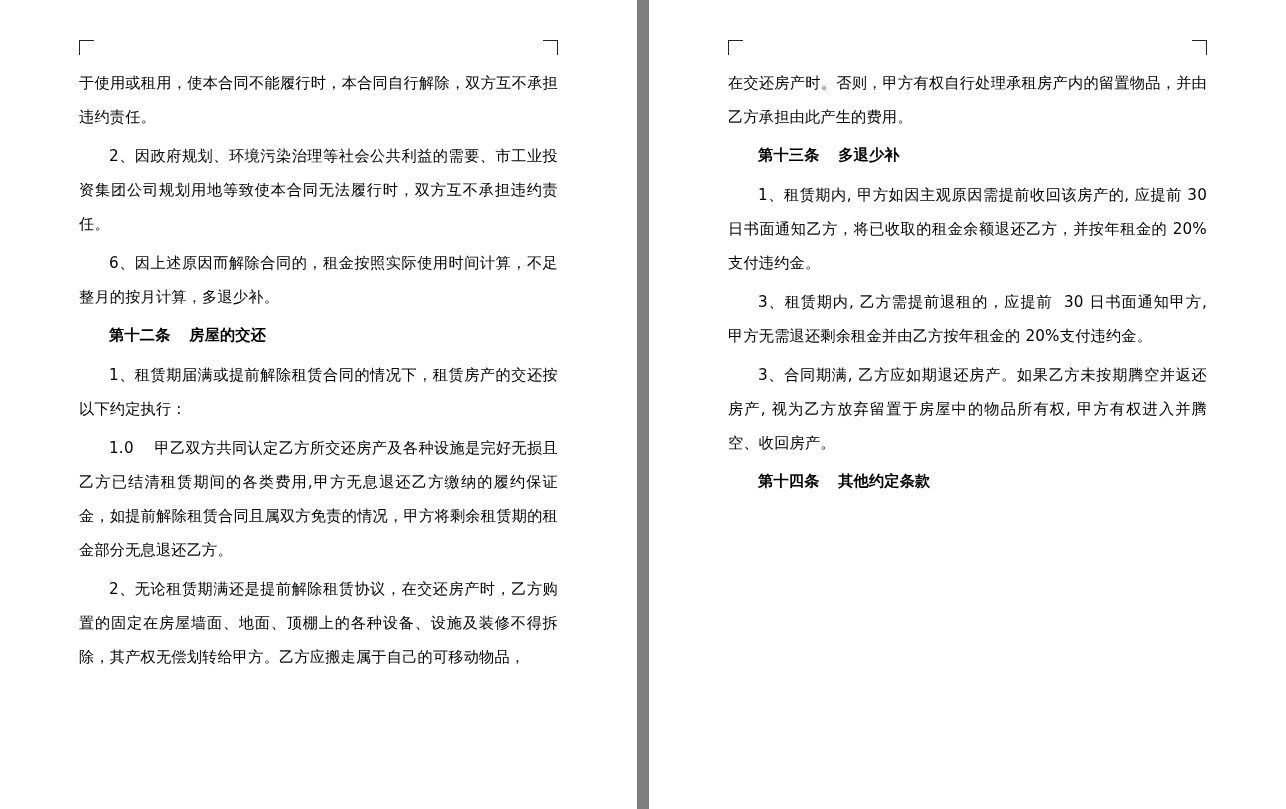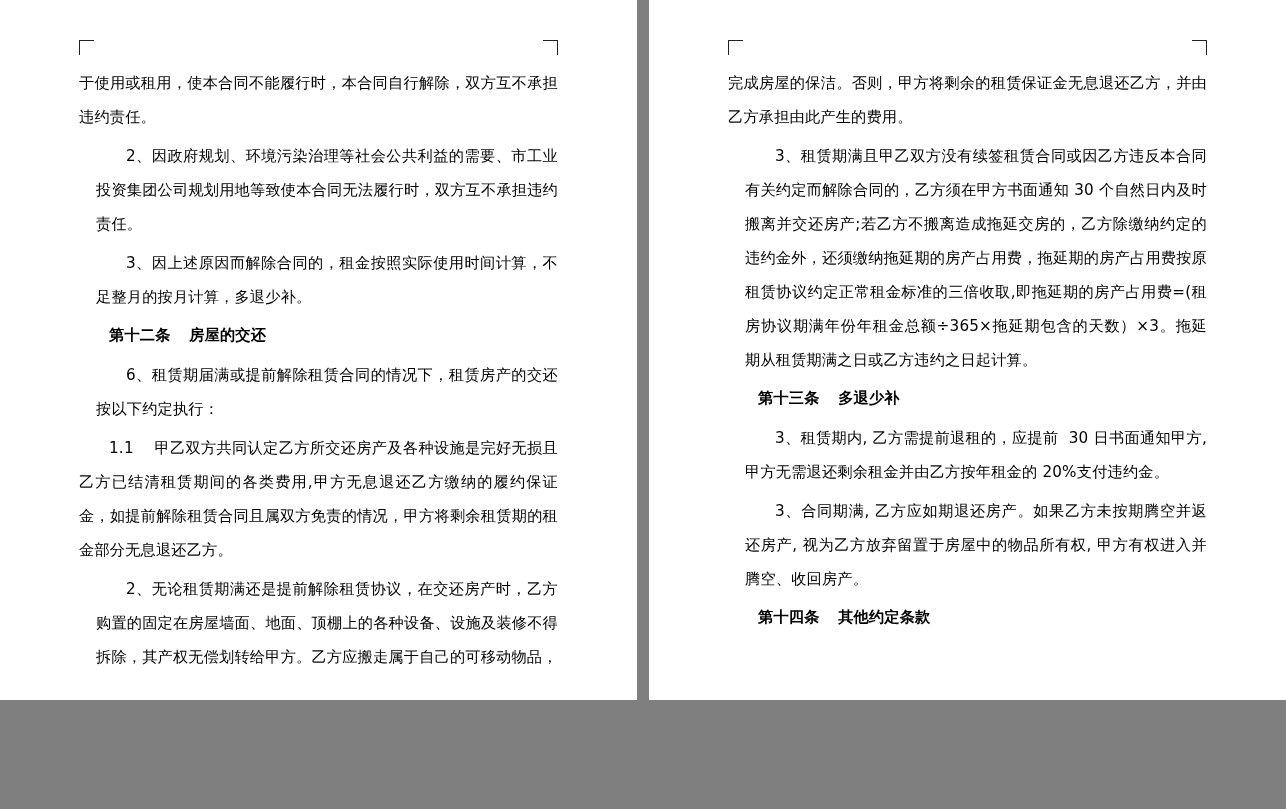--- a/index.html
+++ b/index.html
@@ -15,21 +15,21 @@
   }
   .spread {
     display: flex;
     width: 1286px;
     height: 809px;
     background: #7f7f7f;
   }
   .page {
     background: #ffffff;
     position: relative;
-    height: 700px;
+    height: 809px;
     overflow: hidden;
     box-sizing: border-box;
   }
   .page-left {
     width: 637px;
   }
   .gutter {
     width: 12px;
     background: #7f7f7f;
     height: 809px;
@@ -66,21 +66,20 @@
     margin: 0 0 5px 0;
     font-size: 15.2px;
     line-height: 34px;
     color: #000;
     text-align: justify;
     letter-spacing: 0.2px;
     font-family: "DejaVu Sans", "Liberation Sans", sans-serif;
   }
   p.indent {
     text-indent: 30px;
-    margin-left: 17px;
   }
   p.heading {
     font-weight: bold;
     text-indent: 30px;
     font-family: Liberation Mono, monospace;
   }
   p.sub {
     text-indent: 30px;
   }
   .nb { white-space: pre-wrap; }
@@ -89,37 +88,37 @@
 <body>
 
 <div class="spread">
 
   <div class="page page-left">
     <div class="crop-mark crop-tl"></div>
     <div class="crop-mark crop-tr"></div>
     <div class="content">
       <p class="nb">于使用或租用，使本合同不能履行时，本合同自行解除，双方互不承担违约责任。</p>
       <p class="nb indent">2、因政府规划、环境污染治理等社会公共利益的需要、市工业投资集团公司规划用地等致使本合同无法履行时，双方互不承担违约责任。</p>
-      <p class="nb indent">3、因上述原因而解除合同的，租金按照实际使用时间计算，不足整月的按月计算，多退少补。</p>
+      <p class="nb indent">6、因上述原因而解除合同的，租金按照实际使用时间计算，不足整月的按月计算，多退少补。</p>
       <p class="nb heading">第十二条  房屋的交还</p>
-      <p class="nb indent">6、租赁期届满或提前解除租赁合同的情况下，租赁房产的交还按以下约定执行：</p>
-      <p class="nb sub">1.1    甲乙双方共同认定乙方所交还房产及各种设施是完好无损且乙方已结清租赁期间的各类费用,甲方无息退还乙方缴纳的履约保证金，如提前解除租赁合同且属双方免责的情况，甲方将剩余租赁期的租金部分无息退还乙方。</p>
+      <p class="nb indent">1、租赁期届满或提前解除租赁合同的情况下，租赁房产的交还按以下约定执行：</p>
+      <p class="nb sub">1.0    甲乙双方共同认定乙方所交还房产及各种设施是完好无损且乙方已结清租赁期间的各类费用,甲方无息退还乙方缴纳的履约保证金，如提前解除租赁合同且属双方免责的情况，甲方将剩余租赁期的租金部分无息退还乙方。</p>
       <p class="nb indent">2、无论租赁期满还是提前解除租赁协议，在交还房产时，乙方购置的固定在房屋墙面、地面、顶棚上的各种设备、设施及装修不得拆除，其产权无偿划转给甲方。乙方应搬走属于自己的可移动物品，</p>
     </div>
   </div>
 
   <div class="gutter"></div>
 
   <div class="page page-right">
     <div class="crop-mark crop-tl"></div>
     <div class="crop-mark crop-tr"></div>
     <div class="content">
-      <p class="nb">完成房屋的保洁。否则，甲方将剩余的租赁保证金无息退还乙方，并由乙方承担由此产生的费用。</p>
-      <p class="nb indent">3、租赁期满且甲乙双方没有续签租赁合同或因乙方违反本合同有关约定而解除合同的，乙方须在甲方书面通知 30 个自然日内及时搬离并交还房产;若乙方不搬离造成拖延交房的，乙方除缴纳约定的违约金外，还须缴纳拖延期的房产占用费，拖延期的房产占用费按原租赁协议约定正常租金标准的三倍收取,即拖延期的房产占用费=(租房协议期满年份年租金总额÷365×拖延期包含的天数）×3。拖延期从租赁期满之日或乙方违约之日起计算。</p>
+      <p class="nb">在交还房产时。否则，甲方有权自行处理承租房产内的留置物品，并由乙方承担由此产生的费用。</p>
       <p class="nb heading">第十三条  多退少补</p>
+      <p class="nb indent">1、租赁期内, 甲方如因主观原因需提前收回该房产的, 应提前 30 日书面通知乙方，将已收取的租金余额退还乙方，并按年租金的 20% 支付违约金。</p>
       <p class="nb indent">3、租赁期内, 乙方需提前退租的，应提前  30 日书面通知甲方, 甲方无需退还剩余租金并由乙方按年租金的 20%支付违约金。</p>
       <p class="nb indent">3、合同期满, 乙方应如期退还房产。如果乙方未按期腾空并返还房产, 视为乙方放弃留置于房屋中的物品所有权, 甲方有权进入并腾空、收回房产。</p>
       <p class="nb heading">第十四条  其他约定条款</p>
 
     </div>
   </div>
 
 </div>
 
 </body></html>

